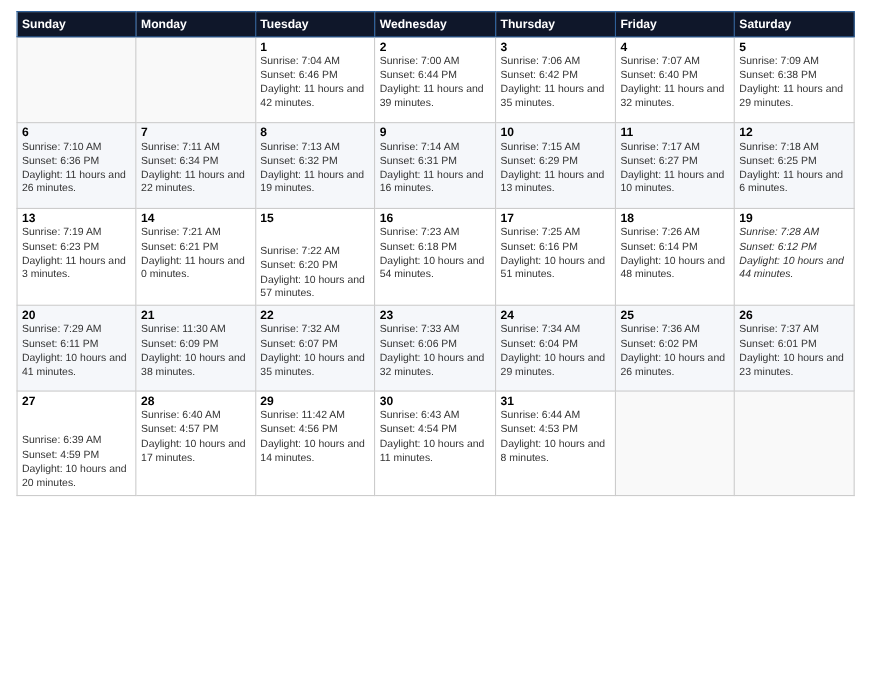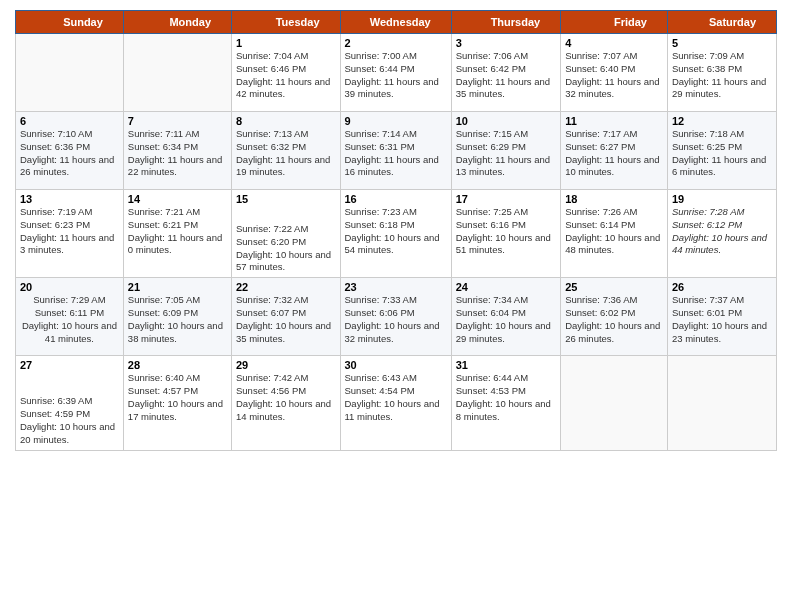--- a/index.html
+++ b/index.html
@@ -49,24 +49,24 @@
     .location {
       font-size: 14px;
       color: #555;
     }
     table {
       width: 100%;
       border-collapse: collapse;
       font-size: 10px;
     }
     thead tr th {
-      background-color: #c2410c;
+      background-color: #0f172a;
       color: #fff;
-      text-align: right;
-      padding: 5px 20px;
+      text-align: left;
+      padding: 5px 4px;
       font-size: 11px;
       font-weight: bold;
       border: 1px solid #2e6099;
     }
     tbody tr td {
       border: 1px solid #ccc;
       vertical-align: top;
       padding: 3px 4px;
       height: 78px;
       width: 113px;
@@ -226,27 +226,27 @@
           <td>
             <span class="day-num">19</span>
             <div class="day-info" style="white-space: pre-line; font-style: italic;">Sunrise: 7:28 AM
 Sunset: 6:12 PM
 Daylight: 10 hours and 44 minutes.</div>
           </td>
         </tr>
         <tr>
           <td>
             <span class="day-num">20</span>
-            <div class="day-info" style="white-space: pre-line; text-align: center;">Sunrise: 7:29 AM
+            <div class="day-info" style="white-space: pre-line;">Sunrise: 7:29 AM
 Sunset: 6:11 PM
 Daylight: 10 hours and 41 minutes.</div>
           </td>
           <td>
             <span class="day-num">21</span>
-            <div class="day-info" style="white-space: pre-line;">Sunrise: 7:05 AM
+            <div class="day-info" style="white-space: pre-line;">Sunrise: 11:30 AM
 Sunset: 6:09 PM
 Daylight: 10 hours and 38 minutes.</div>
           </td>
           <td>
             <span class="day-num">22</span>
             <div class="day-info" style="white-space: pre-line;">Sunrise: 7:32 AM
 Sunset: 6:07 PM
 Daylight: 10 hours and 35 minutes.</div>
           </td>
           <td>
@@ -282,21 +282,21 @@
 Daylight: 10 hours and 20 minutes.</div>
           </td>
           <td>
             <span class="day-num">28</span>
             <div class="day-info" style="white-space: pre-line;">Sunrise: 6:40 AM
 Sunset: 4:57 PM
 Daylight: 10 hours and 17 minutes.</div>
           </td>
           <td>
             <span class="day-num">29</span>
-            <div class="day-info" style="white-space: pre-line;">Sunrise: 7:42 AM
+            <div class="day-info" style="white-space: pre-line;">Sunrise: 11:42 AM
 Sunset: 4:56 PM
 Daylight: 10 hours and 14 minutes.</div>
           </td>
           <td>
             <span class="day-num">30</span>
             <div class="day-info" style="white-space: pre-line;">Sunrise: 6:43 AM
 Sunset: 4:54 PM
 Daylight: 10 hours and 11 minutes.</div>
           </td>
           <td>

